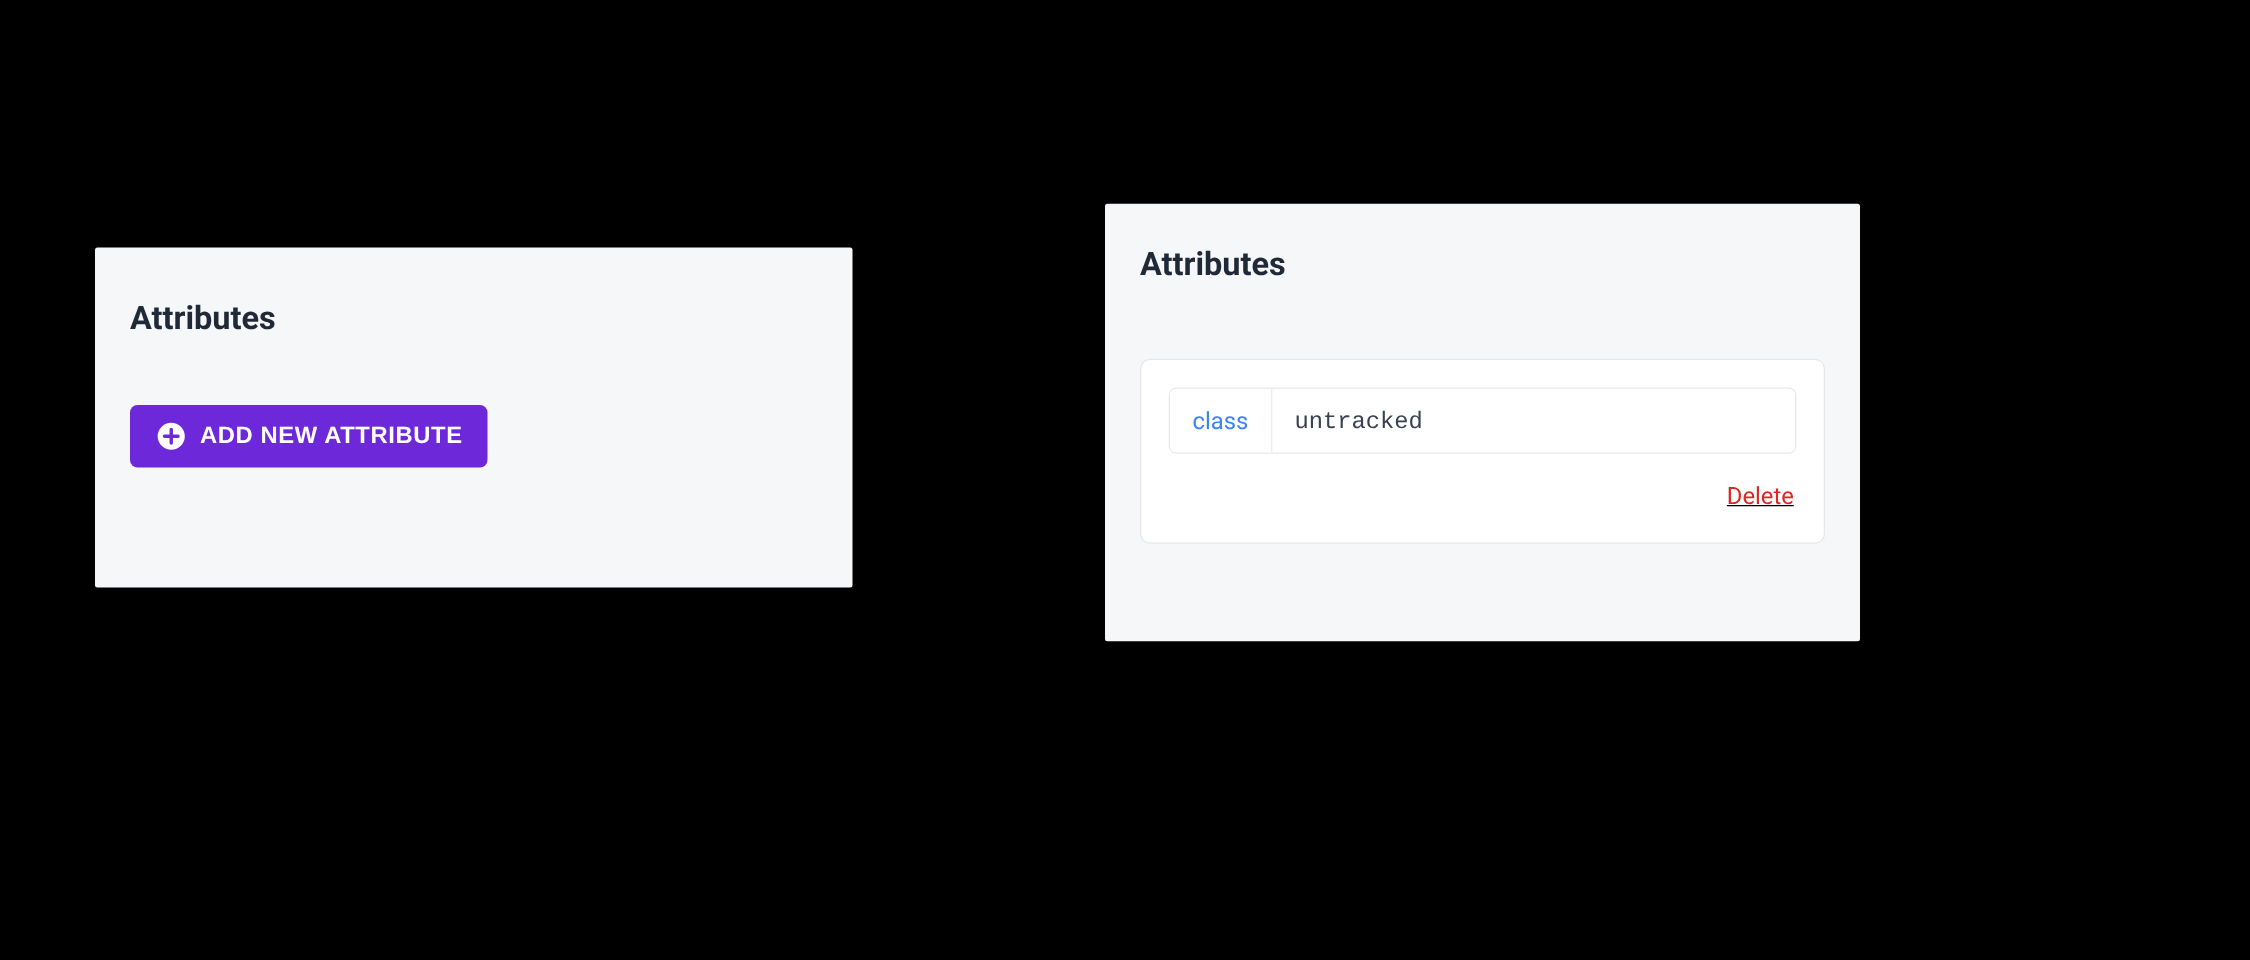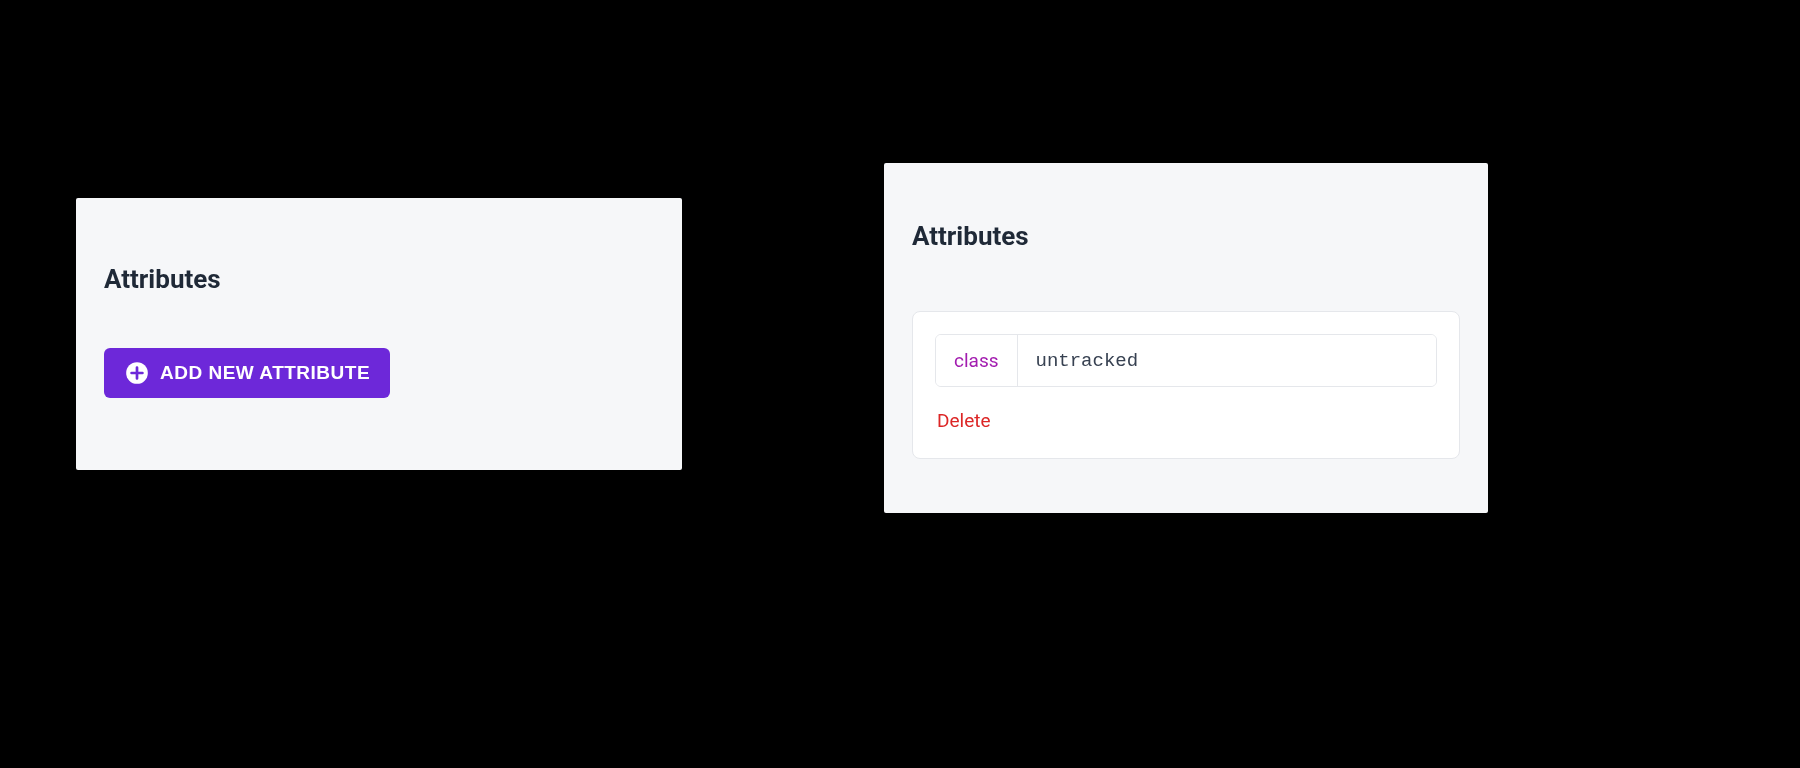--- a/index.html
+++ b/index.html
@@ -31,21 +31,20 @@
       top: 163px;
       width: 604px;
       height: 350px;
       padding: 34px 28px;
     }
     .panel-title {
       color: #1f2937;
       font-size: 26px;
       font-weight: 700;
       margin-bottom: 54px;
-      margin-top: 24px;
     }
     .panel-right .panel-title {
       margin-bottom: 60px;
     }
     .add-button {
       display: inline-flex;
       align-items: center;
       gap: 10px;
       background: #6d28d9;
       color: #ffffff;
@@ -72,39 +71,40 @@
     .attribute-row {
       display: flex;
       border: 1px solid #e5e7eb;
       border-radius: 6px;
       overflow: hidden;
       margin-bottom: 18px;
     }
     .attribute-key {
       padding: 14px 18px;
       border-right: 1px solid #e5e7eb;
-      color: #a21caf;
+      color: #3b82f6;
       font-size: 19px;
       background: #ffffff;
       display: flex;
       align-items: center;
     }
     .attribute-value {
       flex: 1;
       border: none;
       padding: 14px 18px;
       font-size: 19px;
       color: #374151;
       outline: none;
       font-family: Liberation Mono, monospace;
       background: #ffffff;
     }
     .delete-row {
       display: flex;
-      justify-content: flex-start;
+      justify-content: flex-end;
+      text-decoration: underline;
     }
     .delete-link {
       color: #dc2626;
       font-size: 19px;
       cursor: pointer;
       background: none;
       border: none;
       font-family: inherit;
       padding: 4px 2px;
     }

